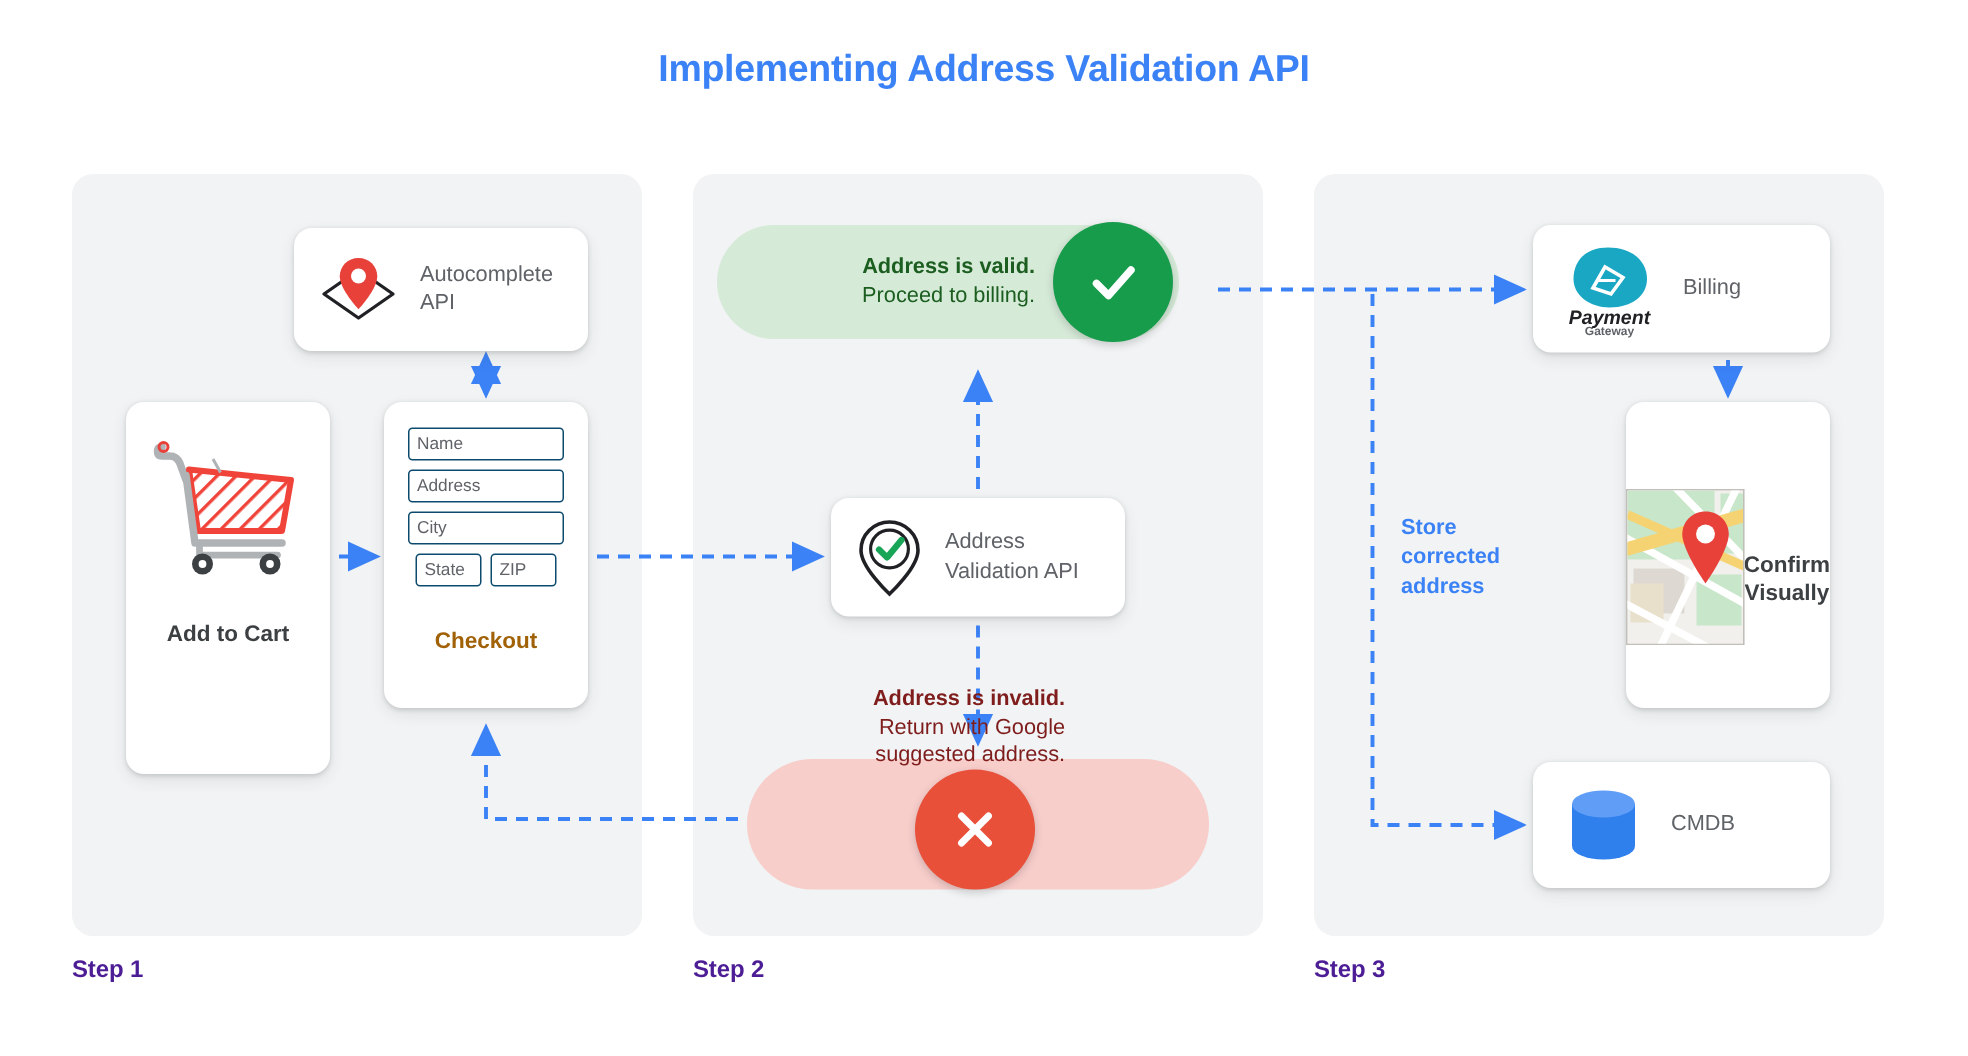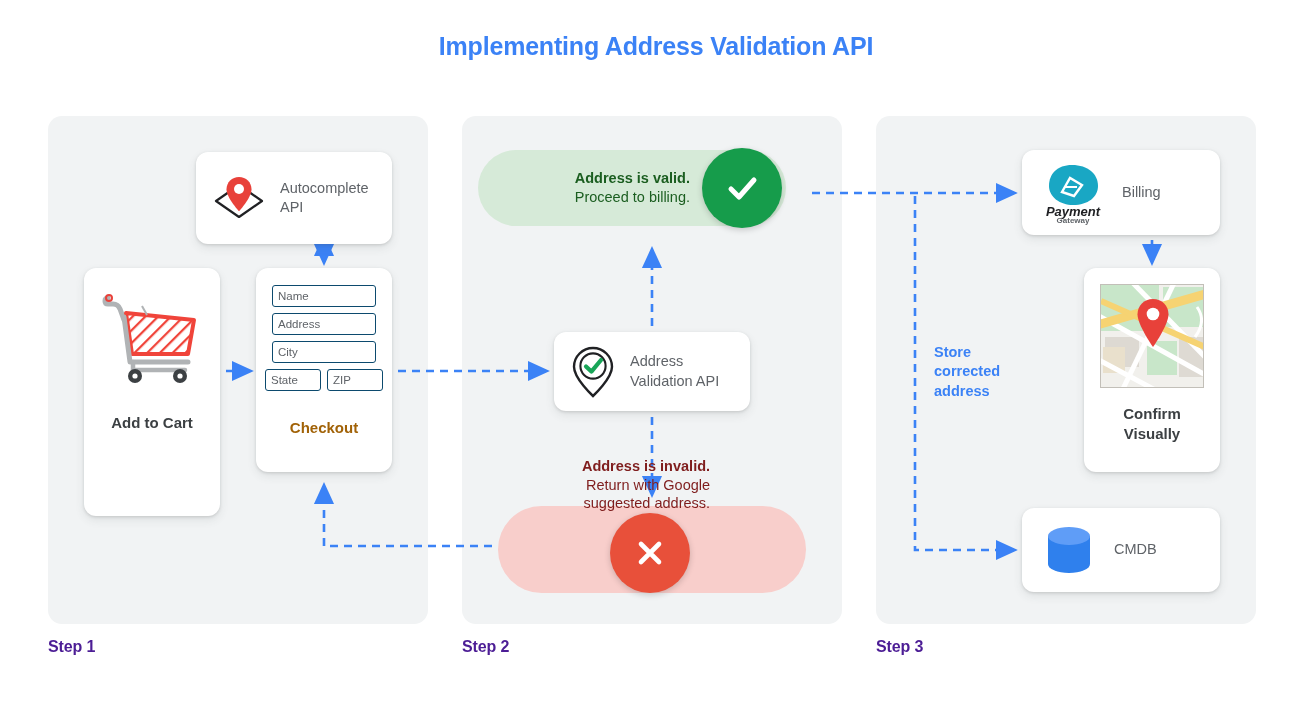--- a/index.html
+++ b/index.html
@@ -42,21 +42,21 @@
     position: absolute;
     background: #ffffff;
     border-radius: 12px;
     box-shadow: 0 1px 3px rgba(60,64,67,.18), 0 4px 10px rgba(60,64,67,.10);
   }
   .card-label {
     font-size: 14.5px; color: #5f6368; line-height: 1.32;
   }
 
   
-  #card-autocomplete { left: 196px; top: 152px; width: 196px; height: 92px;
+  #card-autocomplete { left: 196px; top: 152px; width: 196px; height: 82px;
     display: flex; align-items: center; padding-left: 14px; gap: 12px; }
 
   
   #card-addtocart { left: 84px; top: 268px; width: 136px; height: 248px;
     display: flex; flex-direction: column; align-items: center; justify-content: flex-start;
     padding-top: 16px; gap: 16px; }
   #card-addtocart .big-label { font-size: 15px; color: #3c4043; font-weight: bold;
     margin-top: 14px; text-align:center; }
 
   
@@ -67,21 +67,21 @@
 
   .field {
     width: 104px; height: 22px;
     border: 1px solid #0c4a6e; border-radius: 3px;
     background: #fff;
     font-size: 11.5px; color: #5f6368;
     display: flex; align-items: center; padding-left: 5px;
     margin-bottom: 6px;
   }
   .field-row { display: flex; gap: 6px; }
-  .field.small { width: 56px; }
+  .field.small { width: 44px; }
 
   
   #card-validation { left: 554px; top: 332px; width: 196px; height: 79px;
     display:flex; align-items:center; padding-left: 16px; gap: 14px; }
 
   
   .pill {
     position: absolute;
     border-radius: 46px;
     display: flex; align-items: center; justify-content: flex-end;
@@ -100,21 +100,21 @@
     flex: 0 0 auto; margin-right: 4px;
     box-shadow: 0 2px 6px rgba(0,0,0,.18);
   }
   .badge.green { background: #169c4b; }
   .badge.red   { background: #e8503a; }
 
   
   #card-billing { left: 1022px; top: 150px; width: 198px; height: 85px;
      display:flex; align-items:center; padding-left: 14px; gap: 12px; }
   #card-confirm { left: 1084px; top: 268px; width: 136px; height: 204px;
-     display:flex; flex-direction:column; align-items:center; padding-top: 16px; }
+     display:flex; flex-direction:row; align-items:center; padding-top: 16px; }
   #card-confirm .big-label { font-size: 15px; color: #3c4043; font-weight:bold;
      margin-top: 16px; text-align:center; line-height: 1.3; }
   #card-cmdb { left: 1022px; top: 508px; width: 198px; height: 84px;
      display:flex; align-items:center; padding-left: 20px; gap: 18px; }
 
   
   #store-label {
     position: absolute; left: 934px; top: 343px;
     font-size: 14.5px; font-weight: bold; color: #3b82f6; line-height: 1.34;
     width: 110px;

